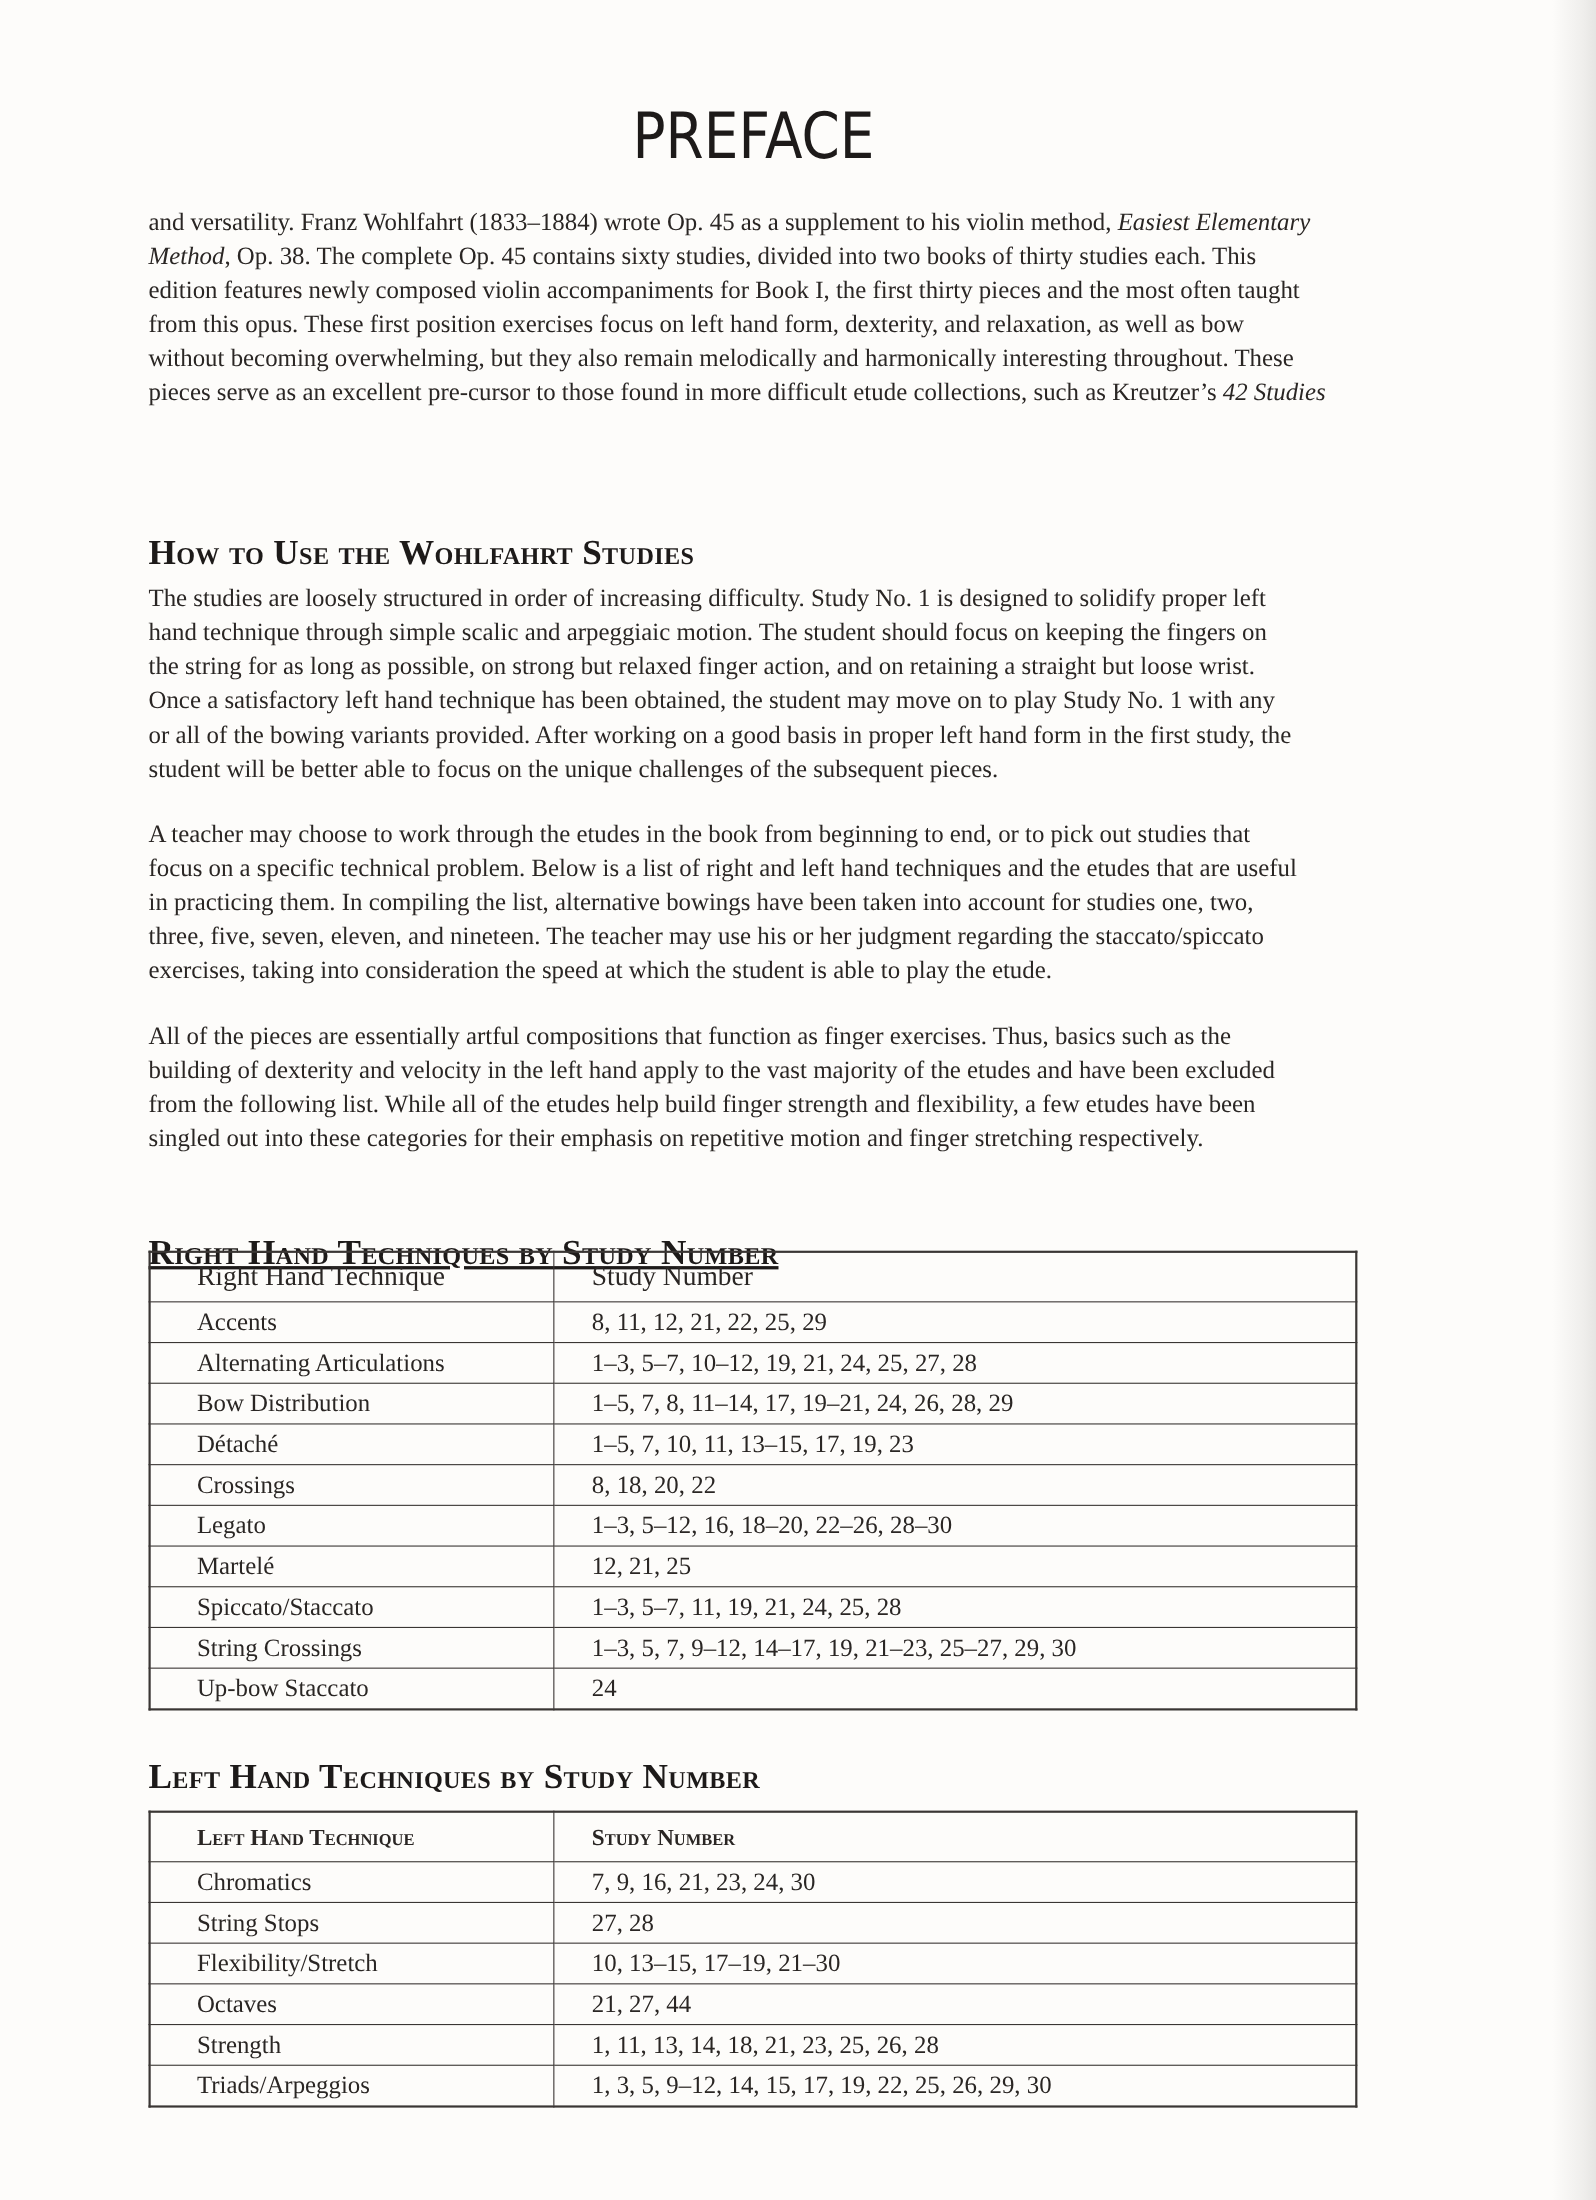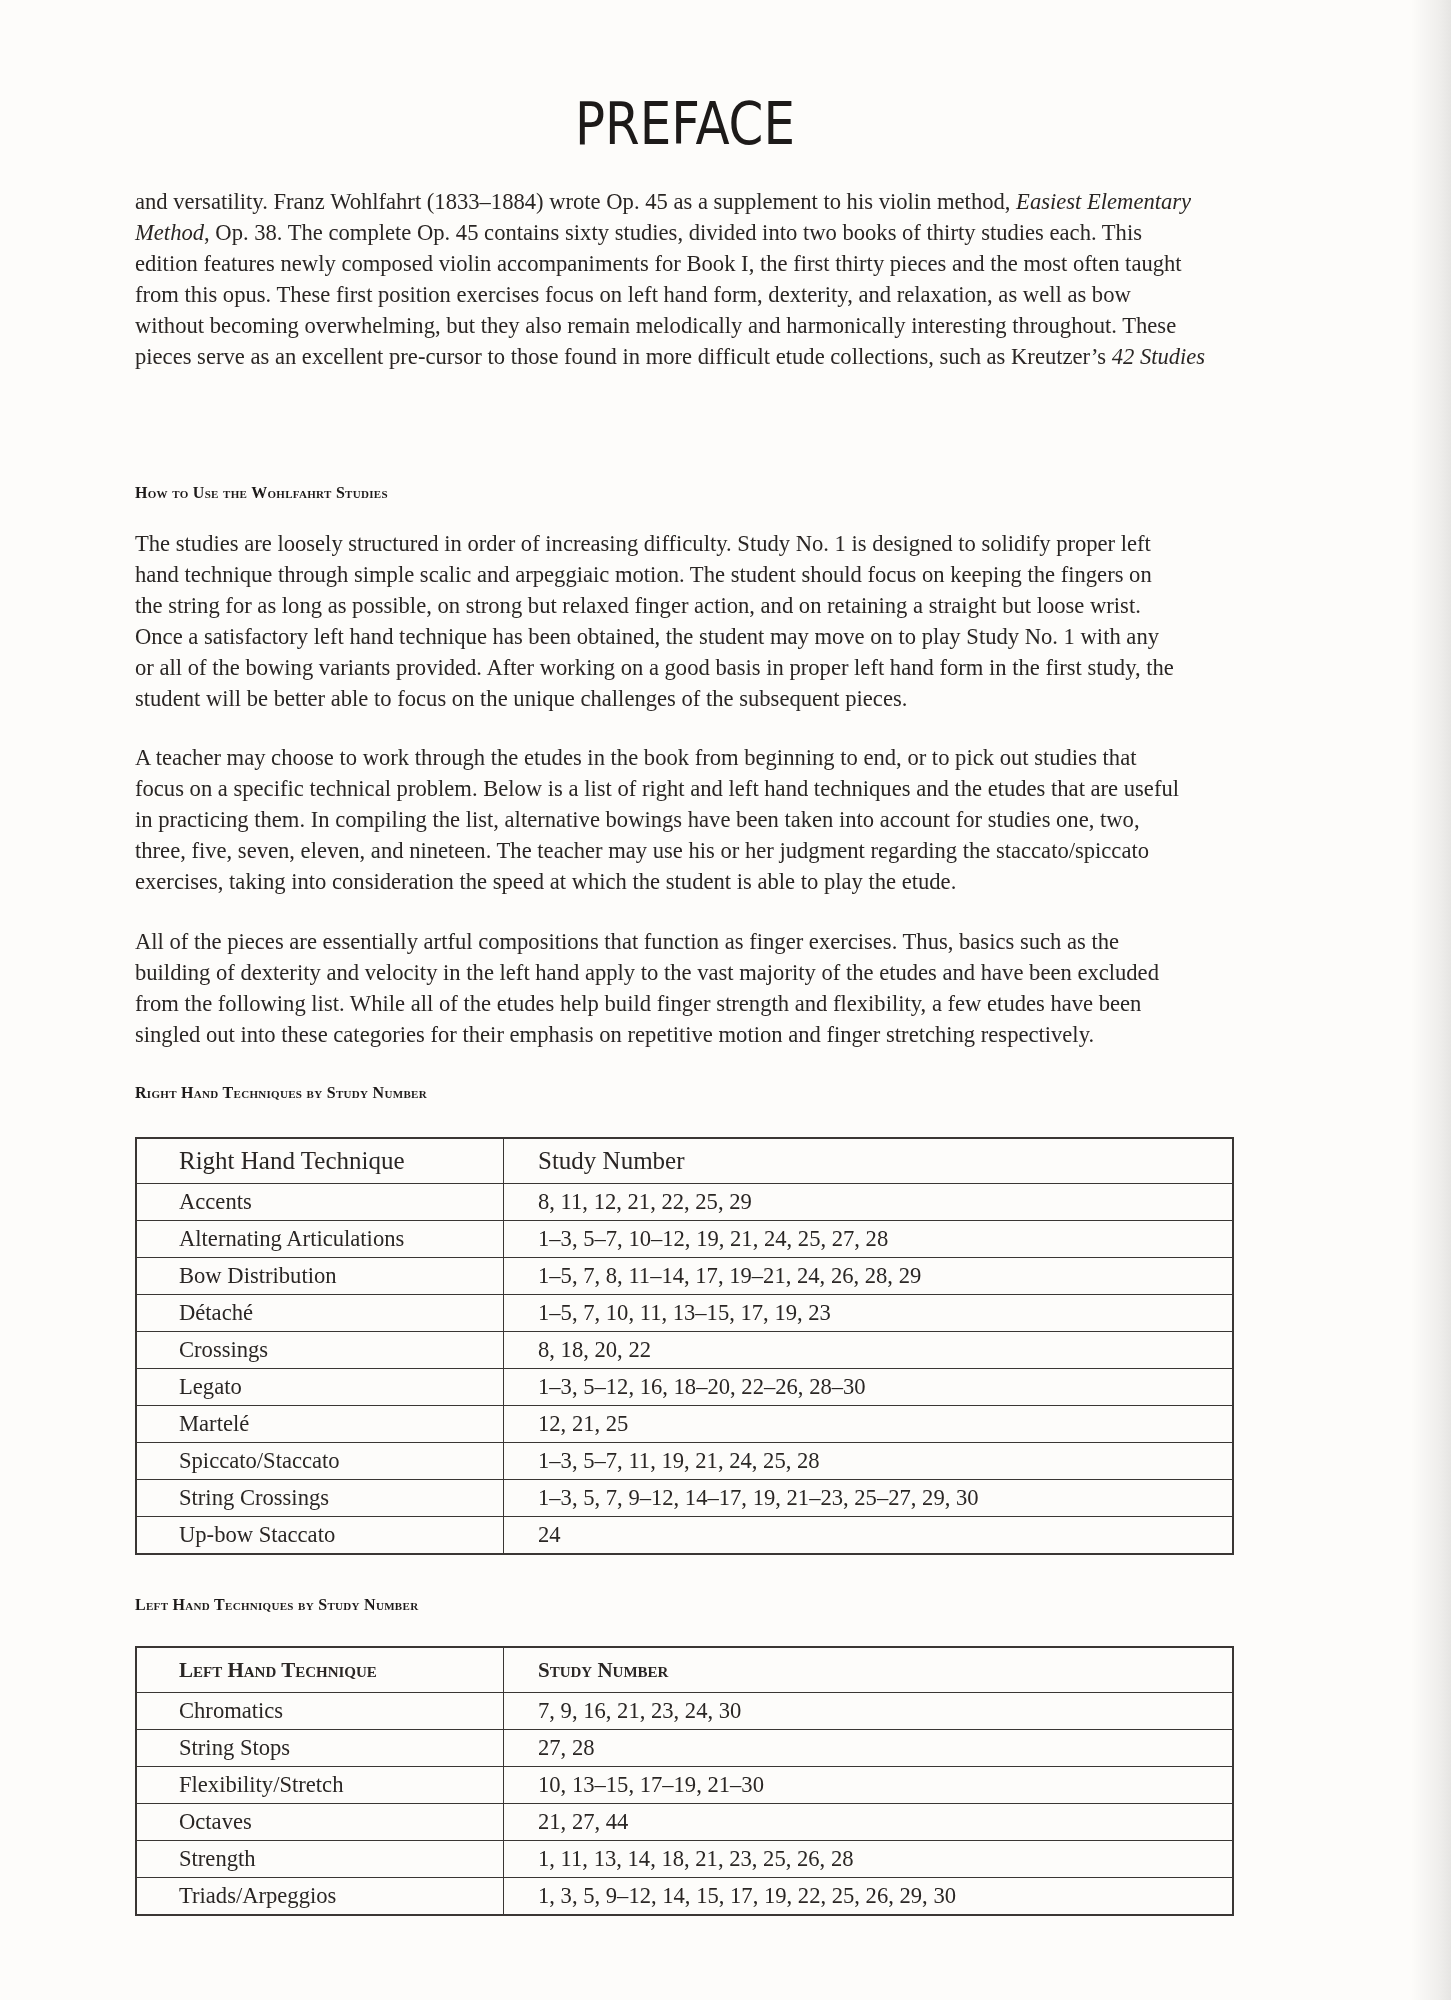--- a/index.html
+++ b/index.html
@@ -23,21 +23,21 @@
     transform:scaleX(0.86); transform-origin:center;
   }
   .para {
     position:absolute; left:0; width:1100px;
     font-size:22.6px; line-height:31px;
     text-align:left;
   }
   .para em { font-style:italic; }
   .section-heading {
     position:absolute; left:0;
-    font-size:16px; font-variant:small-caps; font-weight:bold;
+    font-size:32px; font-variant:small-caps; font-weight:bold;
     letter-spacing:0.3px; color:#1d1a19;
   }
   table.tech {
     position:absolute; left:0; width:1099px;
     border-collapse:collapse;
     border:2px solid #3a3634;
   }
   table.tech td, table.tech th {
     border:1.5px solid #3a3634;
     padding:0 0 0 42px;
@@ -87,21 +87,21 @@
     <div>exercises, taking into consideration the speed at which the student is able to play the etude.</div>
   </div>
 
   <div class="para" style="top:926px;">
     <div>All of the pieces are essentially artful compositions that function as finger exercises. Thus, basics such as the</div>
     <div>building of dexterity and velocity in the left hand apply to the vast majority of the etudes and have been excluded</div>
     <div>from the following list. While all of the etudes help build finger strength and flexibility, a few etudes have been</div>
     <div>singled out into these categories for their emphasis on repetitive motion and finger stretching respectively.</div>
   </div>
 
-  <div class="section-heading" style="top:1084px;">Right Hand Techniques by Study Number</div>
+  <div class="section-heading" style="top:1120px;text-decoration:underline;">Right Hand Techniques by Study Number</div>
 
   <table class="tech right" style="top:1137px;">
     <thead>
       <tr>
         <th class="c1">Right Hand Technique</th>
         <th class="c2">Study Number</th>
       </tr>
     </thead>
     <tbody>
       <tr>

